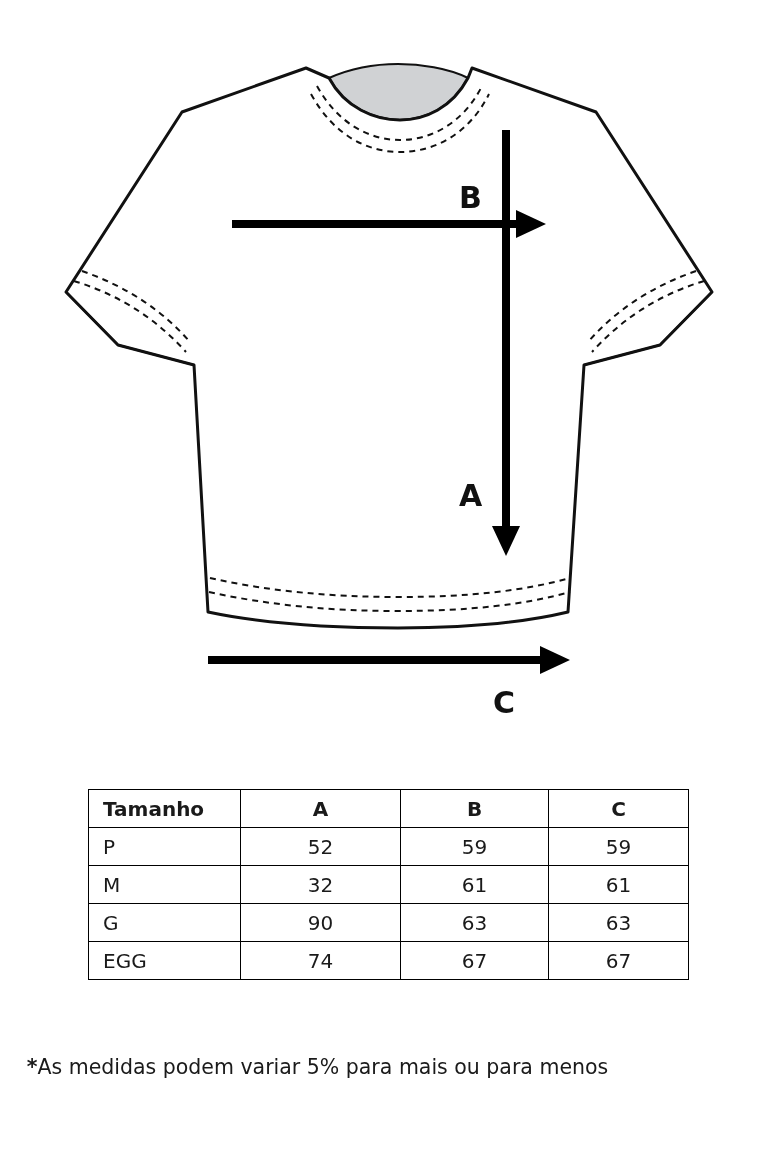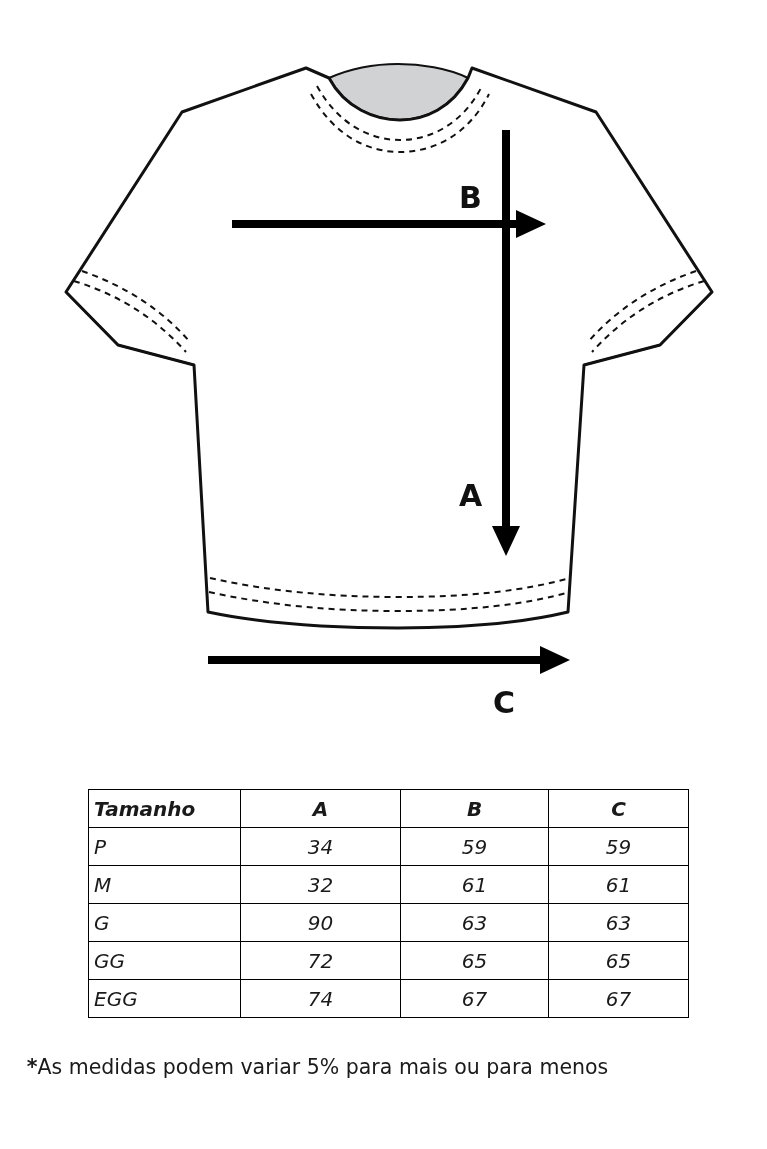--- a/index.html
+++ b/index.html
@@ -43,22 +43,21 @@
     border-collapse: collapse;
     width: 600px;
     table-layout: fixed;
   }
   table.size-table th,
   table.size-table td {
     border: 1px solid #000000;
     height: 37px;
     font-size: 20px;
     font-family: "DejaVu Sans", sans-serif;
-    padding: 0 5px;
-    font-style: italic;
+    padding: 0 14px;
   }
   table.size-table thead th {
     font-weight: bold;
   }
   table.size-table thead th.col-name {
     text-align: left;
   }
   table.size-table thead th.col-meas {
     text-align: center;
   }
@@ -173,43 +172,37 @@
       <tr>
         <th class="col-name">Tamanho</th>
         <th class="col-meas">A</th>
         <th class="col-meas">B</th>
         <th class="col-meas">C</th>
       </tr>
     </thead>
     <tbody>
       <tr>
         <td class="cell-name">P</td>
-        <td class="cell-val">34</td>
+        <td class="cell-val">52</td>
         <td class="cell-val">59</td>
         <td class="cell-val">59</td>
       </tr>
       <tr>
         <td class="cell-name">M</td>
         <td class="cell-val">32</td>
         <td class="cell-val">61</td>
         <td class="cell-val">61</td>
       </tr>
       <tr>
         <td class="cell-name">G</td>
         <td class="cell-val">90</td>
         <td class="cell-val">63</td>
         <td class="cell-val">63</td>
       </tr>
       <tr>
-        <td class="cell-name">GG</td>
-        <td class="cell-val">72</td>
-        <td class="cell-val">65</td>
-        <td class="cell-val">65</td>
-      </tr>
-      <tr>
         <td class="cell-name">EGG</td>
         <td class="cell-val">74</td>
         <td class="cell-val">67</td>
         <td class="cell-val">67</td>
       </tr>
     </tbody>
   </table>
 </div>
 
 <div class="footnote">

